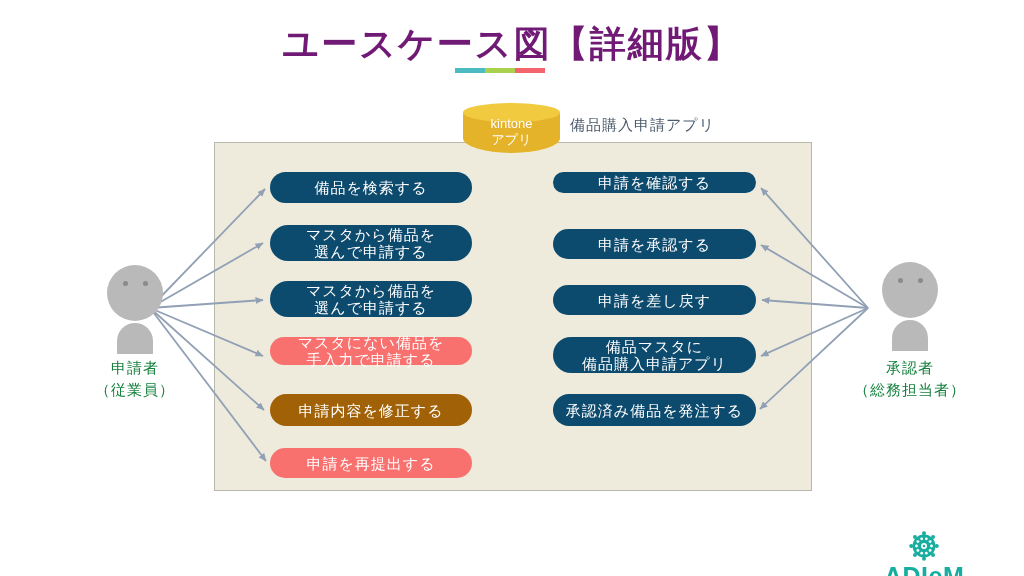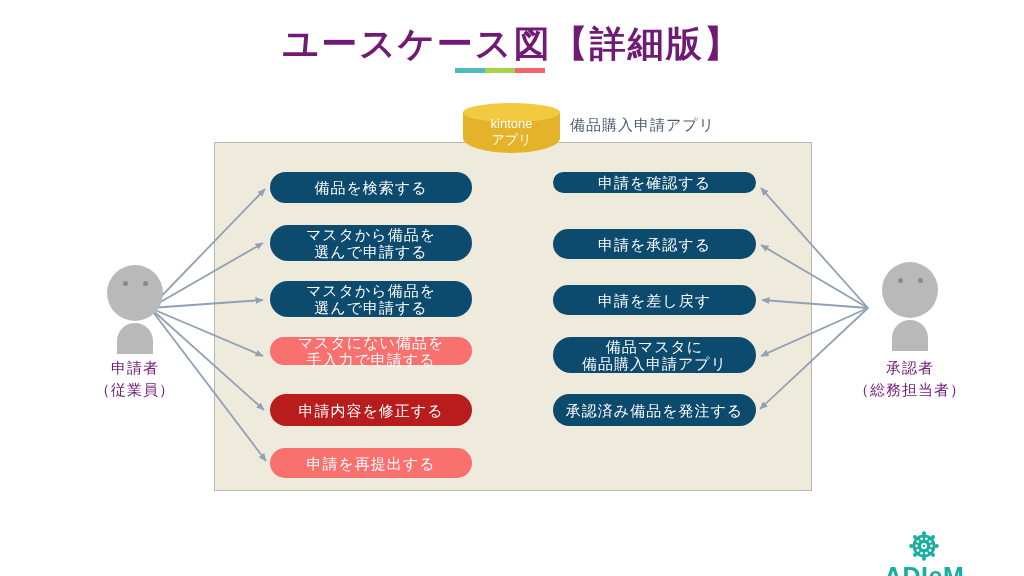--- a/index.html
+++ b/index.html
@@ -29,34 +29,34 @@
              font-size:13px;line-height:16px;}
   .app-name{position:absolute;left:570px;top:116px;font-size:15px;color:#4a5a6b;
             letter-spacing:1px;z-index:5;}
 
   
   .pill{position:absolute;border-radius:20px;display:flex;align-items:center;justify-content:center;
         color:#ffffff;font-size:15px;line-height:17px;text-align:center;white-space:pre-line;
         letter-spacing:1px;z-index:4;}
   .pill-dark{background:#0c4a6e;}
   .pill-red{background:#f8716f;}
-  .pill-teal{background:#b91c1c;}
+  .pill-teal{background:#a16207;}
 
   
   .arrows{position:absolute;left:0;top:0;z-index:3;pointer-events:none;}
   .arrows line{stroke:#91a0b4;stroke-width:1.8;}
 
   
   .actor{position:absolute;z-index:4;}
   .actor-head{position:absolute;width:56px;height:56px;border-radius:50%;background:#b9b9b9;}
   .actor-eye{position:absolute;width:5px;height:5px;border-radius:50%;background:#8a8a8a;}
   .actor-body{position:absolute;width:36px;height:31px;background:#b9b9b9;
               border-radius:18px 18px 0 0;}
   .actor-label{position:absolute;width:160px;text-align:center;font-size:15px;line-height:22px;
-               color:#701a75;white-space:pre-line;letter-spacing:1px;}
+               color:#15803d;white-space:pre-line;letter-spacing:1px;}
 
   
   .tagline{position:absolute;left:40px;top:535px;font-size:15px;color:#5d6773;letter-spacing:1px;}
   .logo{position:absolute;left:884px;top:531px;display:flex;align-items:center;gap:1px;flex-direction:column;}
   .logo-text{font-size:25px;font-weight:800;color:#16ae9e;letter-spacing:0.5px;
              font-family:"Liberation Sans",sans-serif;}
 </style>
 </head>
 <body>
 

